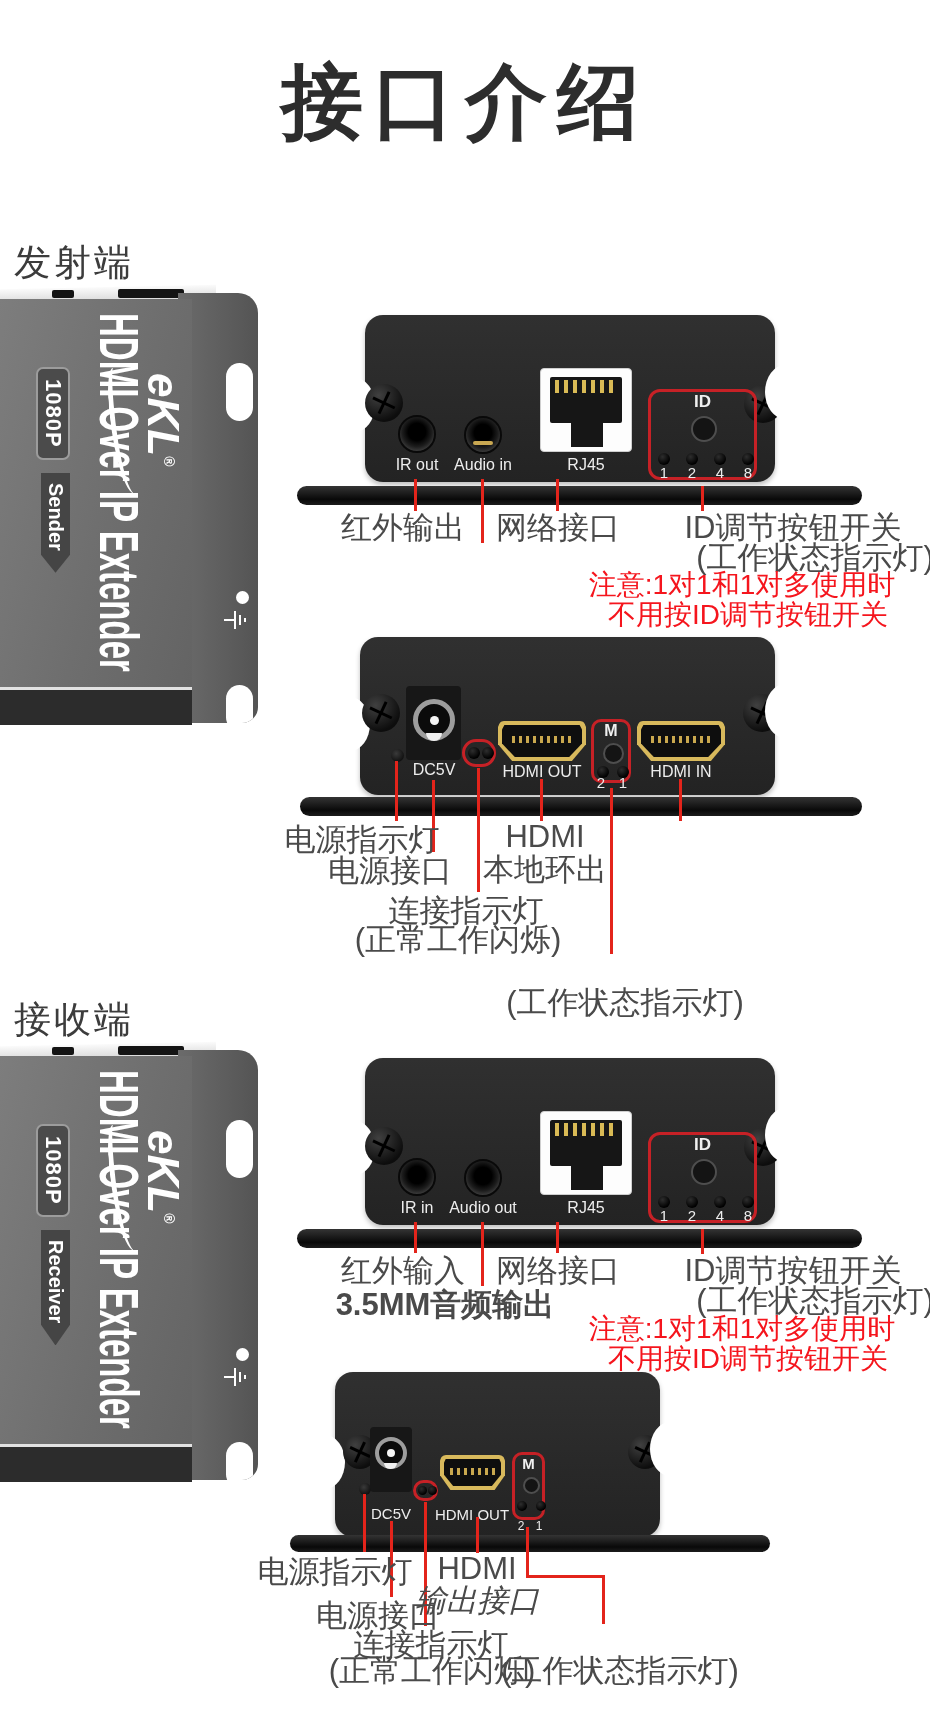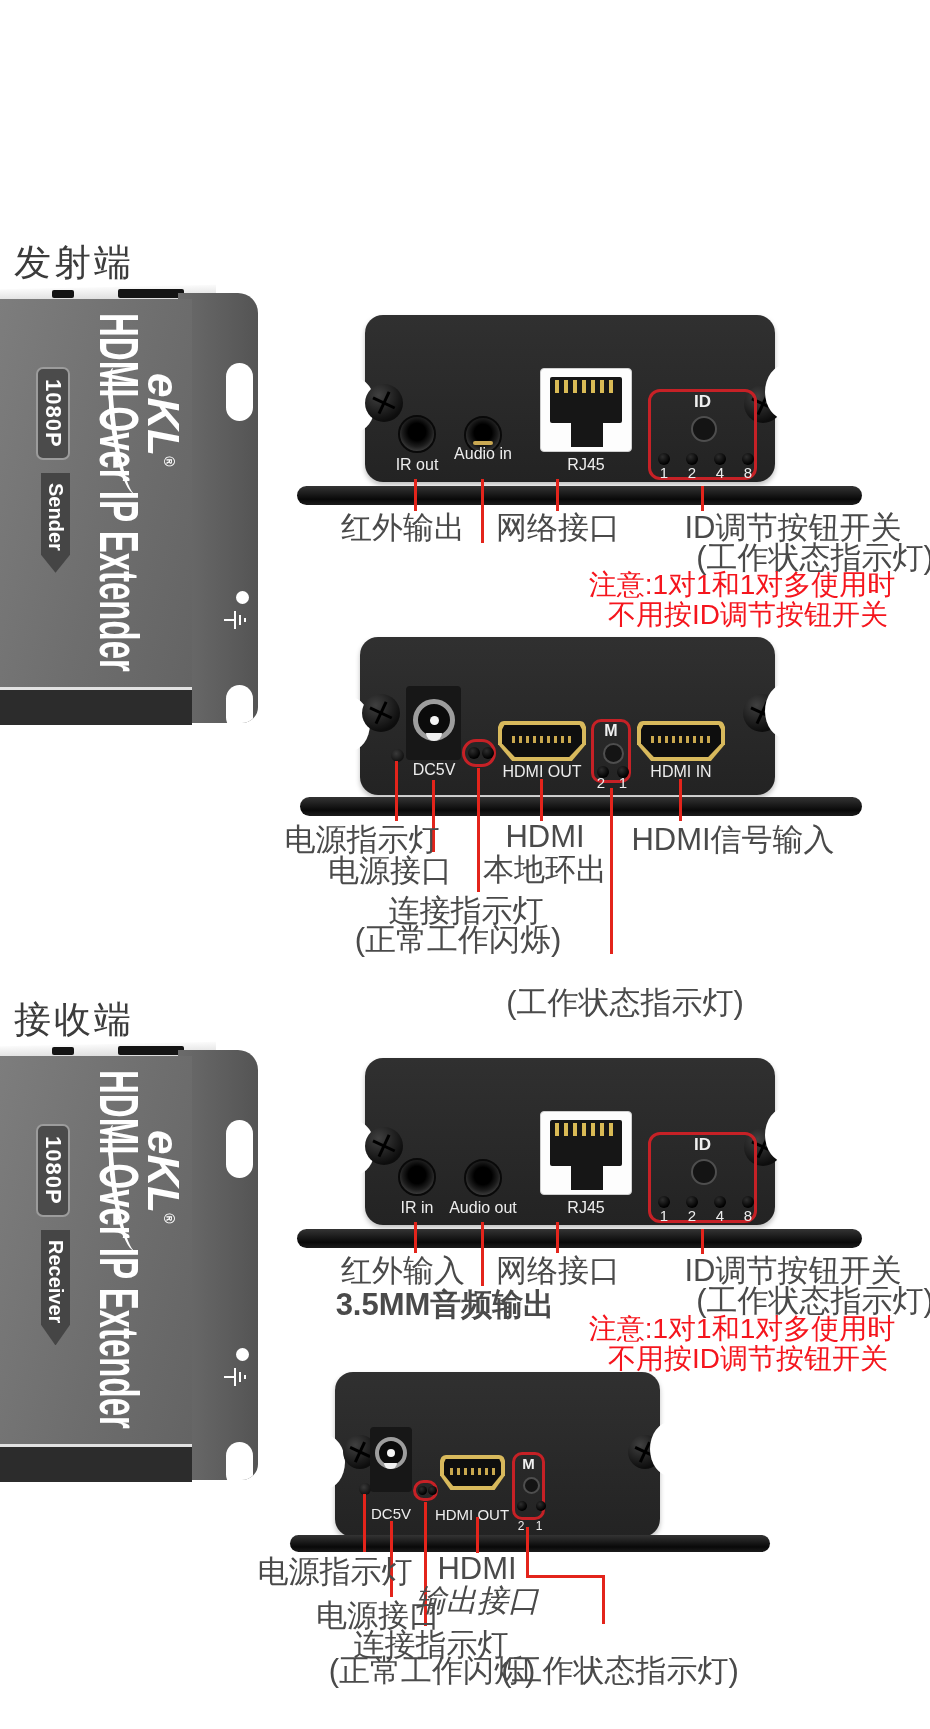--- a/index.html
+++ b/index.html
@@ -94,20 +94,21 @@
   .clabel { position:absolute; transform:translateX(-50%); white-space:nowrap;
     color:#4a4a4a; font-size:31px; z-index:6; }
   .clabel-red { position:absolute; transform:translateX(-50%); white-space:nowrap;
     color:#f5151d; font-size:28px; z-index:6; }
 </style>
 </head>
 <body>
 
 <div class="canvas">
 
+  <div class="page-title">接口介绍</div>
 
   <div class="section-label" style="left:14px;top:238px;">发射端</div>
 
   <div class="device" style="top:287px;">
     <div class="dev-topband"></div>
     <div class="dev-vent" style="left:52px;top:3px;width:22px;height:8px;"></div>
     <div class="dev-vent" style="left:118px;top:2px;width:66px;height:9px;"></div>
     <div class="dev-bracket">
       <div class="dev-slot" style="top:70px;height:58px;"></div>
       <div class="dev-slot" style="top:392px;height:46px;"></div>
@@ -129,21 +130,21 @@
   </div>
 
   <div class="panel" style="left:365px;top:315px;width:410px;height:167px;">
     <div class="screw" style="left:0px;top:69px;width:38px;height:38px;"></div>
     <div class="screw" style="left:379px;top:70px;width:38px;height:38px;"></div>
     <div class="jack" style="left:33px;top:100px;width:38px;height:38px;"></div>
     <div class="jack" style="left:99px;top:101px;width:38px;height:38px;">
         <span class="stripe"></span>
       </div>
     <div class="port-label" style="left:52px;top:141px;">IR out</div>
-    <div class="port-label" style="left:118px;top:130px;">Audio in</div>
+    <div class="port-label" style="left:118px;top:141px;">Audio in</div>
     <div class="rj45" style="left:175px;top:53px;width:92px;height:84px;">
       <div class="jackbody">
           <div class="pins"></div>
         </div>
         <div class="tab"></div>
     </div>
     <div class="port-label" style="left:221px;top:141px;">RJ45</div>
     <div class="red-outline" style="left:283px;top:74px;width:109px;height:91px;border-radius:12px;">
       <div class="box-label" style="top:0px;">ID</div>
       <div class="id-btn" style="left:40px;top:24px;width:26px;height:26px;"></div>
@@ -208,21 +209,20 @@
   <div class="cline" style="left:395px;top:761px;height:60px;"></div>
   <div class="cline" style="left:432px;top:780px;height:72px;"></div>
   <div class="cline" style="left:477px;top:768px;height:124px;"></div>
   <div class="cline" style="left:540px;top:779px;height:42px;"></div>
   <div class="cline" style="left:610px;top:788px;height:166px;"></div>
   <div class="cline" style="left:679px;top:779px;height:42px;"></div>
   <div class="clabel" style="left:362px;top:819px;">电源指示灯</div>
   <div class="clabel" style="left:390px;top:850px;">电源接口</div>
   <div class="clabel" style="left:545px;top:819px;">HDMI</div>
   <div class="clabel" style="left:545px;top:849px;">本地环出</div>
-  <div class="clabel" style="left:733px;top:819px;">HDMI信号输入</div>
   <div class="clabel" style="left:466px;top:890px;">连接指示灯</div>
   <div class="clabel" style="left:458px;top:919px;">(正常工作闪烁)</div>
   <div class="clabel" style="left:625px;top:982px;">(工作状态指示灯)</div>
 
   <div class="section-label" style="left:14px;top:995px;">接收端</div>
 
   <div class="device" style="top:1044px;">
     <div class="dev-topband"></div>
     <div class="dev-vent" style="left:52px;top:3px;width:22px;height:8px;"></div>
     <div class="dev-vent" style="left:118px;top:2px;width:66px;height:9px;"></div>

